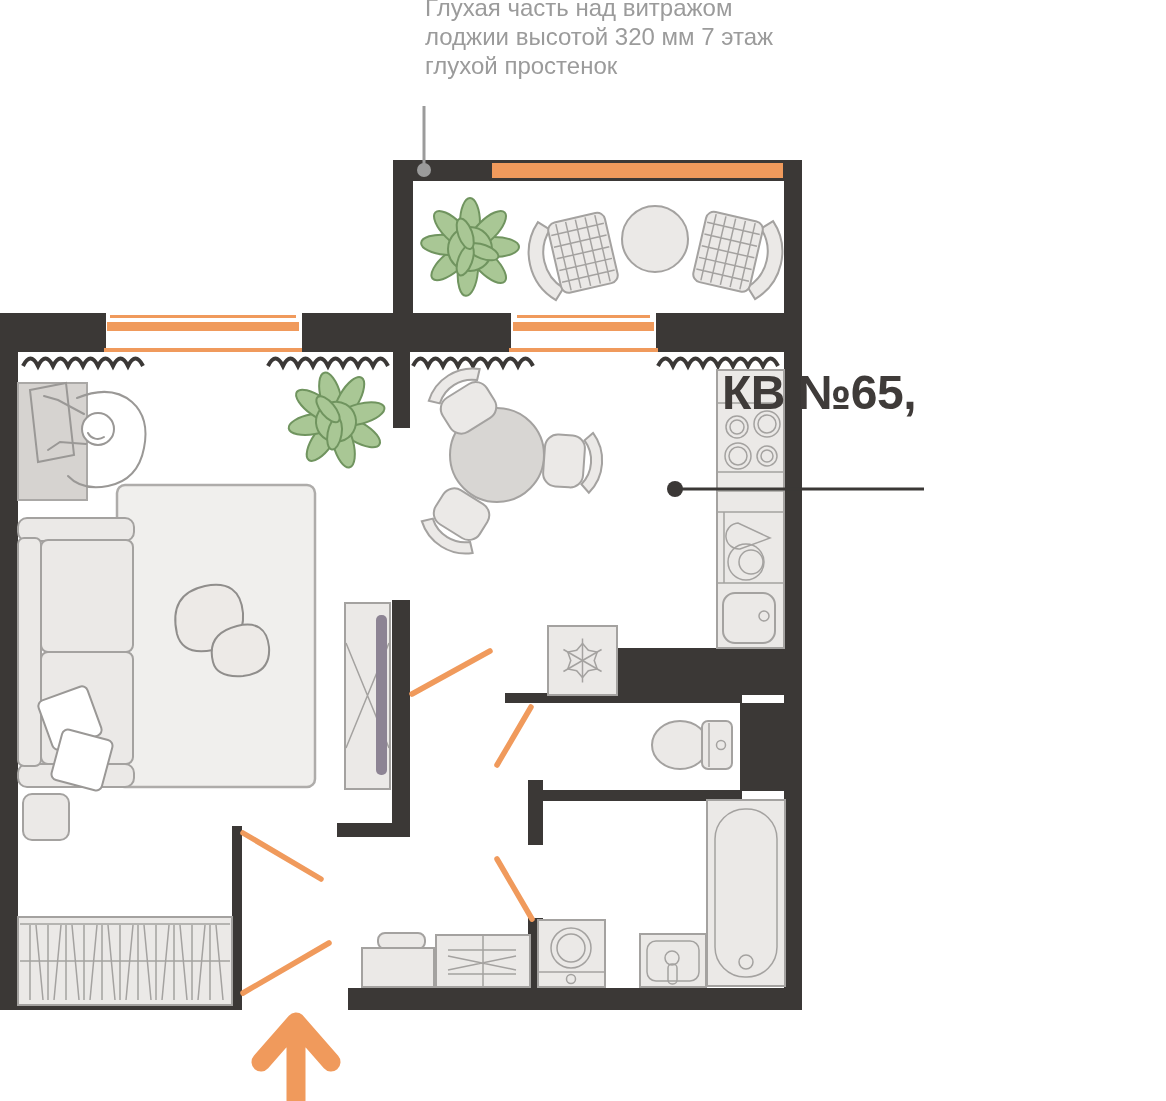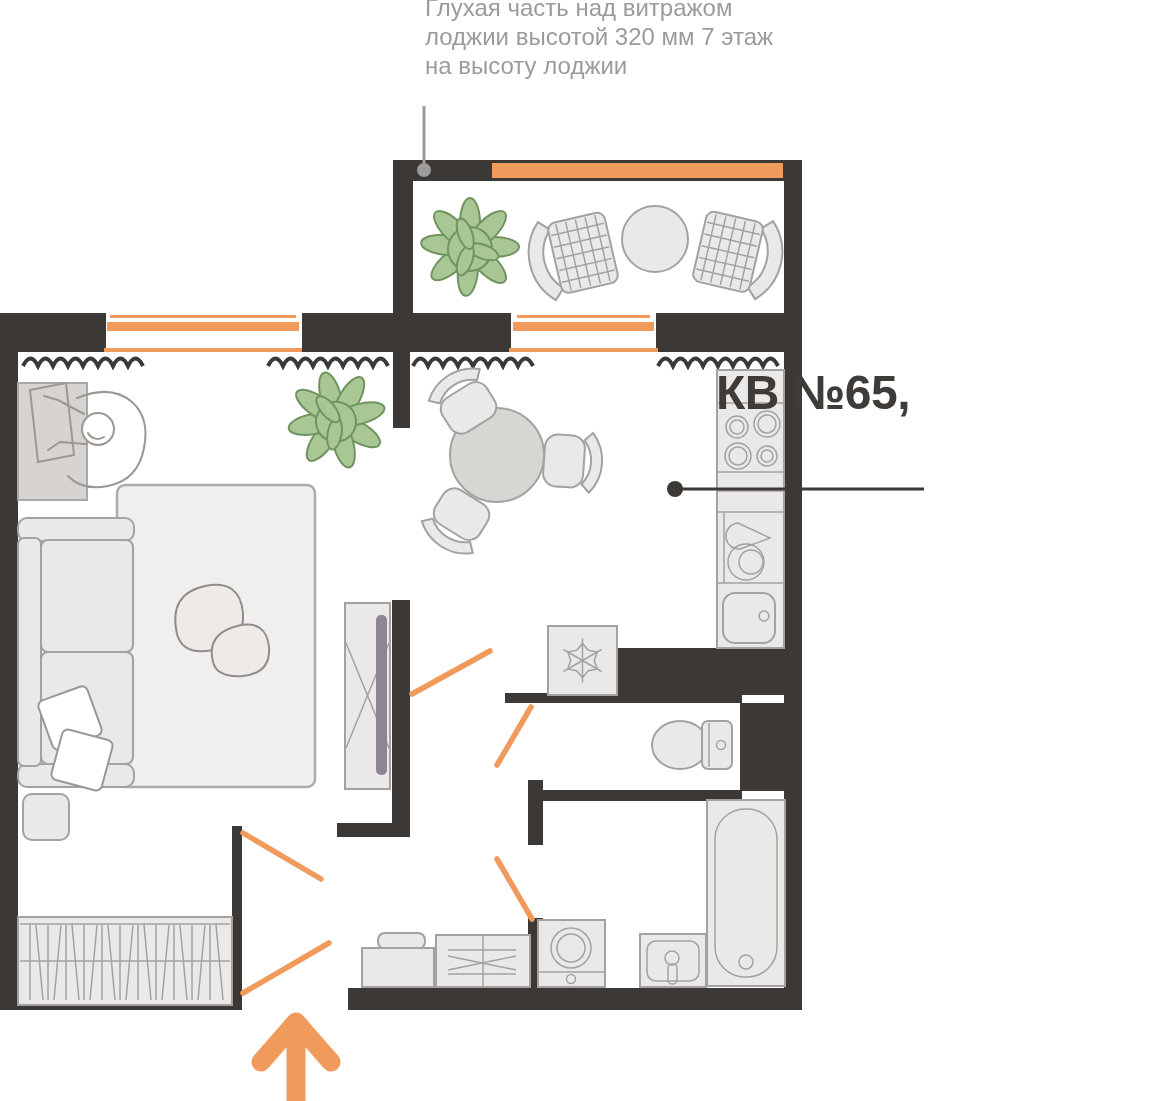--- a/index.html
+++ b/index.html
@@ -26,21 +26,21 @@
   .leader-dark{stroke:var(--wall);stroke-width:3;}
   .dot-dark{fill:var(--wall);}
   .leader-gray{stroke:var(--annText);stroke-width:3;}
   .dot-gray{fill:var(--annText);}
   .pebble{fill:var(--pebbleFill);stroke:var(--pebbleStroke);stroke-width:2;}
   .rug{fill:var(--rugFill);stroke:#AEACAA;stroke-width:2.5;}
   .desk{fill:var(--deskFill);stroke:#AAA8A6;stroke-width:2;}
   .tv{fill:var(--tvScreen);}
   #annotation{position:absolute;left:425px;top:-7px;font-size:24px;line-height:29px;
               color:var(--annText);white-space:nowrap;}
-  #apt-label{position:absolute;right:14px;top:363px;text-align:center;font-weight:bold;
+  #apt-label{position:absolute;right:8px;top:363px;text-align:center;font-weight:bold;
              font-size:48px;line-height:59px;color:var(--labelText);letter-spacing:-0.5px;}
 </style>
 </head>
 <body>
 
 <div id="canvas">
 
   <svg id="plan-svg" width="1166" height="1101" viewBox="0 0 1166 1101">
 
     <g>
@@ -277,20 +277,20 @@
     </g>
 
     <g>
       <path class="arrow" d="M296,1100 V1028 M261,1062 L296,1022 L331,1062"></path>
     </g>
   </svg>
 
   <div id="annotation">
     <div>Глухая часть над витражом</div>
     <div>лоджии высотой 320 мм 7 этаж</div>
-    <div>на высоту лоджии</div>
+    <div>глухой простенок</div>
   </div>
 
   <div id="apt-label">
     <div>КВ №65,</div>
   </div>
 
 </div>
 
 </body></html>

